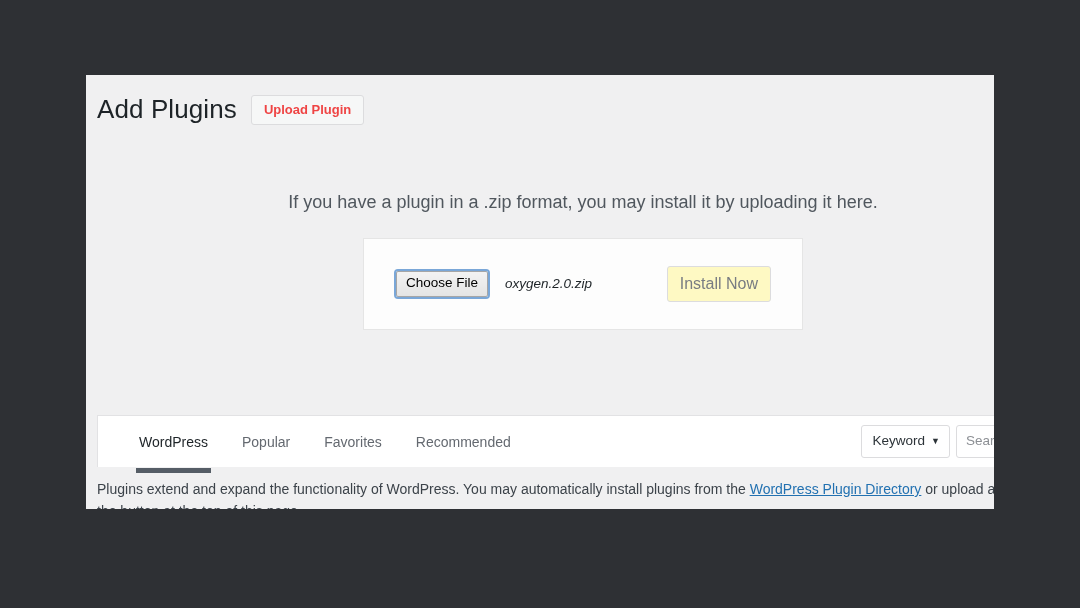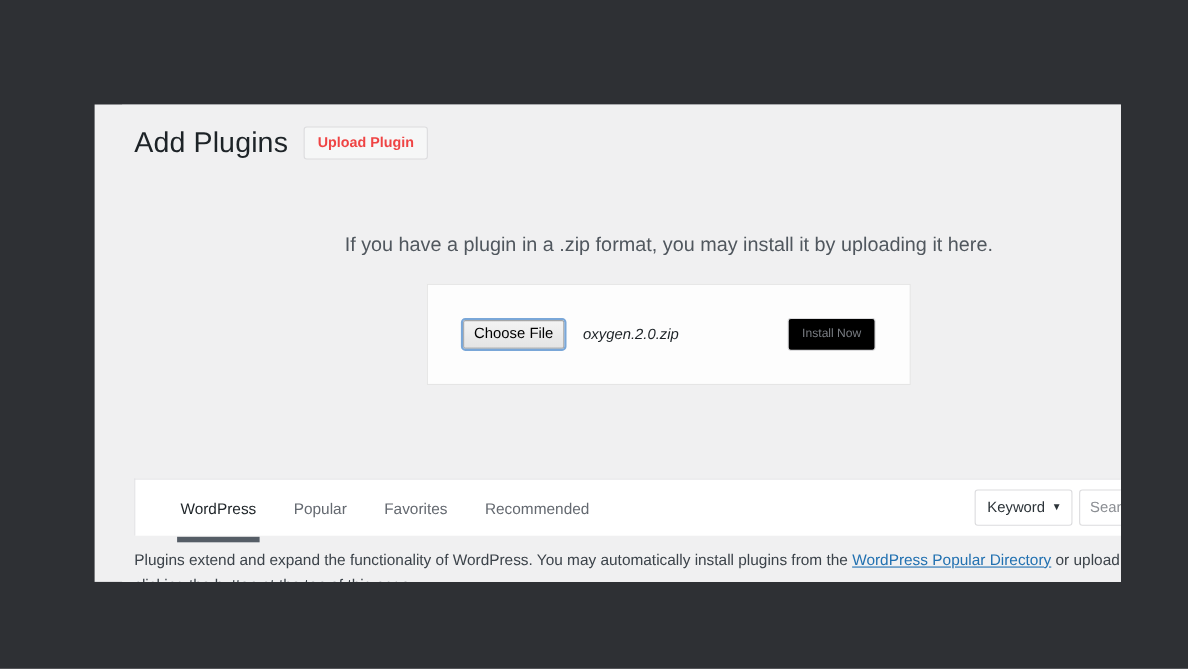--- a/index.html
+++ b/index.html
@@ -11,26 +11,25 @@
     height: 608px;
     background: #2e3034;
     font-family: "Liberation Sans", sans-serif;
     overflow: hidden;
   }
 
   
   #viewport {
     position: absolute;
     left: 86px;
-    top: 95px;
+    top: 75px;
     width: 908px;
     height: 434px;
     background: #f0f0f1;
     overflow: hidden;
-    padding-left: 25px;
   }
 
   
   #wp-page {
     position: relative;
     width: 1180px;
     height: 560px;
     background: #f0f0f1;
   }
 
@@ -109,25 +108,25 @@
     cursor: pointer;
     white-space: nowrap;
   }
   .file-name {
     font-size: 13.5px;
     color: #1d2327;
     white-space: nowrap;
     font-style: italic;
   }
   .install-now-btn {
-    background: #000000;
+    background: #fef9c3;
     border: 1px solid #dcdcde;
     border-radius: 3px;
     color: #787c82;
-    font-size: 11px;
+    font-size: 16px;
     padding: 7px 12px 8px;
     line-height: 1.2;
     margin-right: 31px;
     cursor: default;
     white-space: nowrap;
   }
 
   
   .tabbar {
     position: absolute;
@@ -261,18 +260,18 @@
       <div class="search-group">
         <span class="keyword-select">
           <span>Keyword</span>
           <span class="caret">▼</span>
         </span>
         <input class="search-input" type="text" placeholder="Search..." style="">
       </div>
     </div>
 
     <div class="plugin-desc">
-      <span>Plugins extend and expand the functionality of WordPress. You may automatically install plugins from the </span><a href="#">WordPress Popular Directory</a><span> or upload a plugin in .zip format by clicking the button at the top</span>
+      <span>Plugins extend and expand the functionality of WordPress. You may automatically install plugins from the </span><a href="#">WordPress Plugin Directory</a><span> or upload a plugin in .zip format by clicking the button at the top</span>
       <span>of this page.</span>
     </div>
 
   </div>
 </div>
 
 </body></html>

